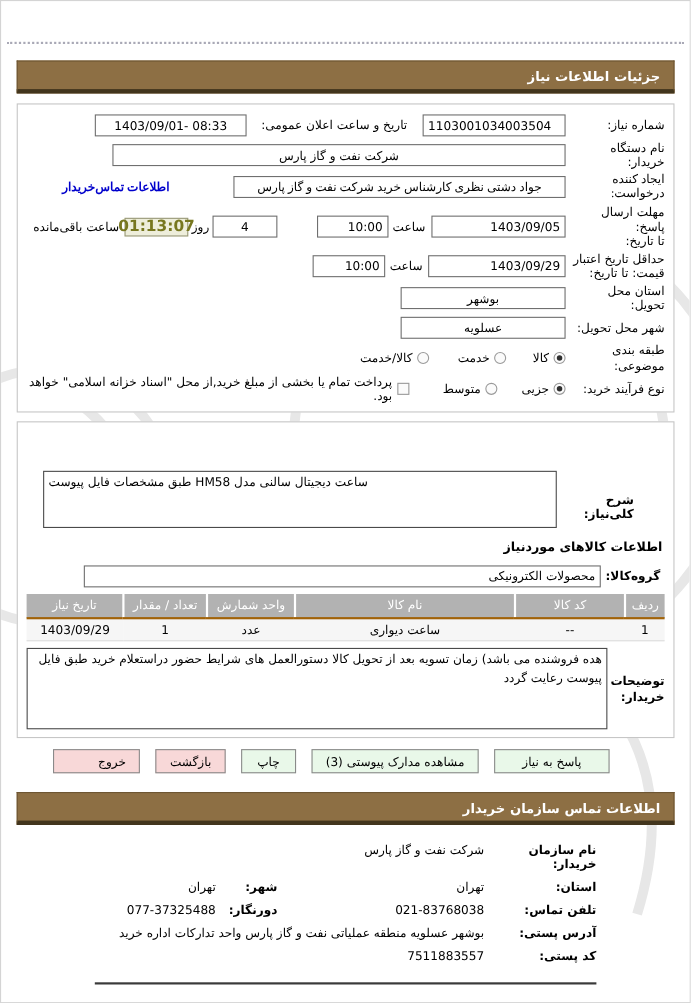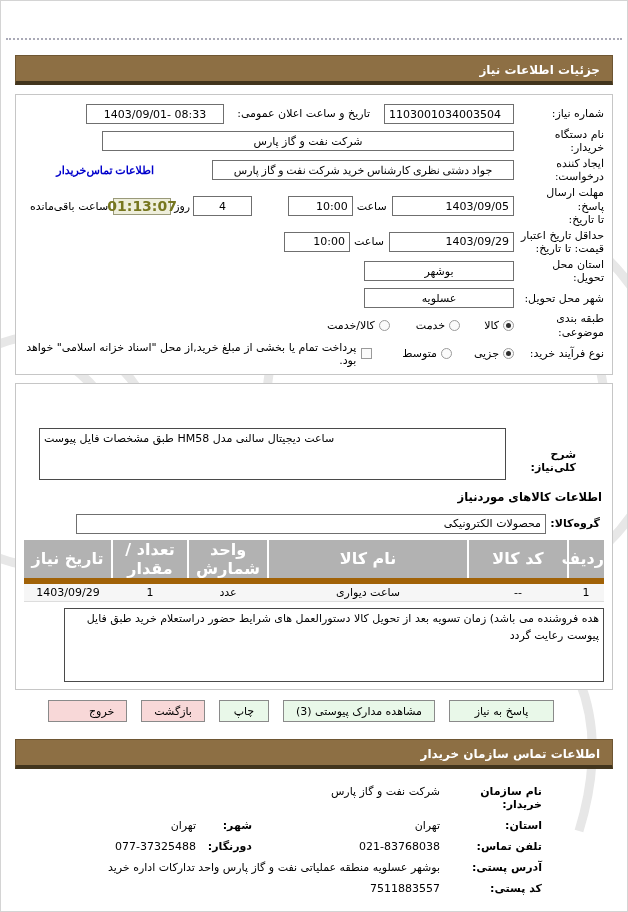--- a/index.html
+++ b/index.html
@@ -56,22 +56,22 @@
     border: 1px solid #4a4a4a; background: #fff; padding: 2px 4px; line-height: 1.5;
     overflow: hidden;
   }
   .desc-area { width: 467px; height: 52px; text-align: left; }
   .notes-area { width: 540px; height: 74px; }
 
   .sec-head { font-weight: bold; font-size: 11.5px; margin: 8px 2px 8px; }
 
   table.goods { width: 100%; border-collapse: collapse; margin: 4px 0 6px; table-layout: fixed; }
   table.goods th {
-    background: var(--table_header_bg, #b2b2b2); color: #fff; font-weight: bold;
-    height: 22px; font-size: 16px; border-left: 2px solid #fff; border-bottom: 6px solid #a16207;
+    background: var(--table_header_bg, #b2b2b2); color: #fff; font-weight: normal;
+    height: 22px; font-size: 11px; border-left: 2px solid #fff; border-bottom: 2px solid #a16207;
   }
   table.goods th:last-child { border-left: none; }
   table.goods td {
     background: var(--table_row_bg, #f6f6f6); height: 21px; text-align: center;
     border-bottom: 1px solid #ddd; font-size: 11px;
   }
   .c-radif { width: 36px; } .c-code { width: 100px; } .c-name { width: auto; }
   .c-unit { width: 80px; } .c-qty { width: 76px; } .c-date { width: 88px; }
 
   .btn-row { display: flex; justify-content: center; gap: 14px; margin: 10px 40px 0 14px; }
@@ -251,20 +251,24 @@
               <td>--</td>
               <td>ساعت دیواری</td>
               <td>عدد</td>
               <td>1</td>
               <td>1403/09/29</td>
             </tr>
           </tbody>
       </table>
 
       <div class="frow" style="align-items:flex-start;">
+        <span class="lab bold" style="width:52px; padding-top:24px; line-height:1.3;">
+          <span>توضیحات</span><br>
+          <span>خریدار:</span>
+        </span>
         <div class="tarea notes-area">
           <span>هده فروشنده می باشد) زمان تسویه بعد از تحویل کالا دستورالعمل های شرایط حضور دراستعلام خرید طبق فایل پیوست رعایت گردد</span>
         </div>
       </div>
     </div>
 
     <div class="btn-row" id="btn-row">
         <div class="btn green" style="min-width: 105px;">پاسخ به نیاز</div>
         <div class="btn green" style="min-width: 145px;">مشاهده مدارک پیوستی (3)</div>
         <div class="btn green" style="min-width: 50px;">چاپ</div>

